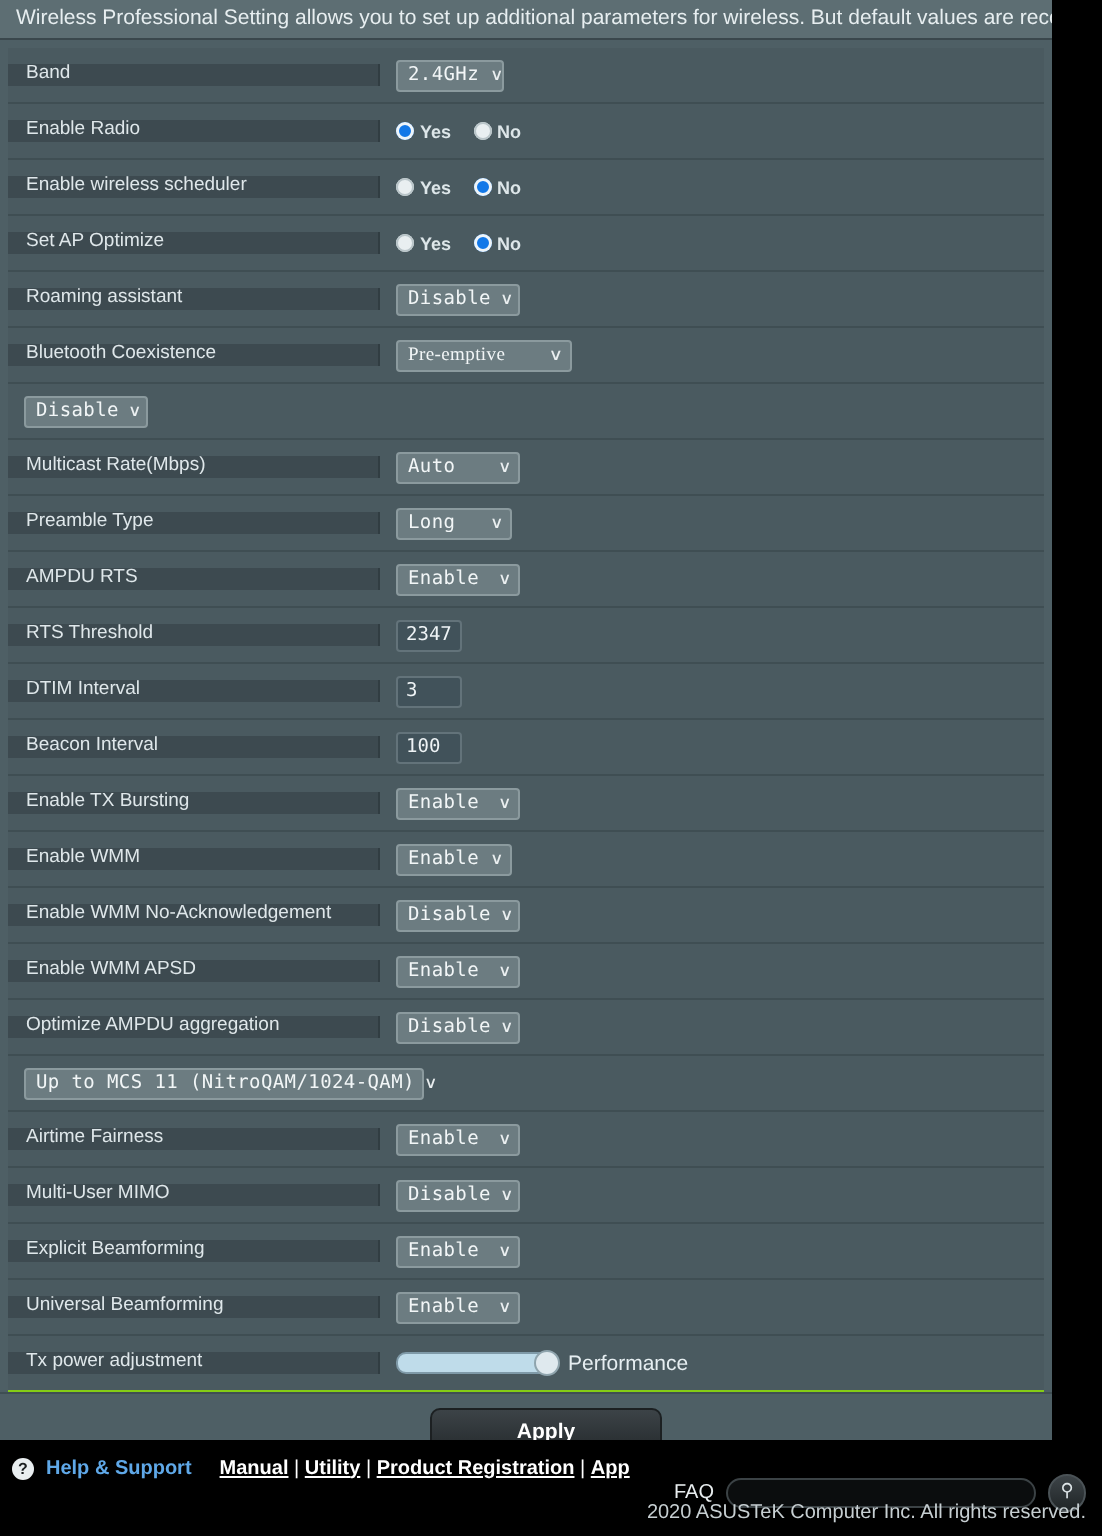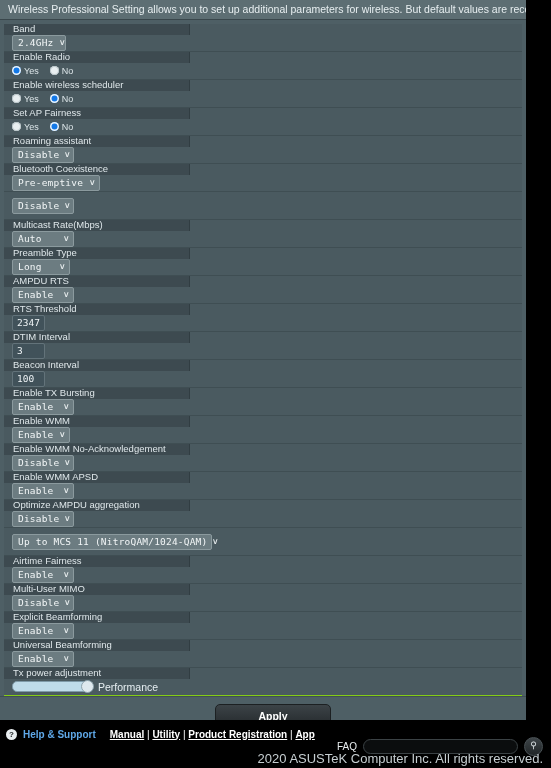--- a/index.html
+++ b/index.html
@@ -45,25 +45,24 @@
     border-bottom: 1px solid #3a474c;
   }
 
   .form {
     background: #4e5f65;
     padding: 4px 4px 0 4px;
   }
 
   .row {
     display: flex;
-    align-items: flex-start;
+    align-items: center;
     border-bottom: 1px solid #3f4e53;
     min-height: 27px;
     background: #4a5a60;
-    flex-direction: column;
   }
   .row:last-child { border-bottom: 1px solid #84cc16; }
 
   .row .label {
     width: 186px;
     min-width: 186px;
     box-sizing: border-box;
     background: #3d4a50;
     color: #dfe7ea;
     font-size: 9.5px;
@@ -103,38 +102,38 @@
   .sel .chev {
     margin-left: 6px;
     font-size: 8px;
     line-height: 1;
     opacity: .95;
     transform: scaleX(1.25);
   }
   .sel.w-band   { width: 54px; }
   .sel.w-sm     { width: 58px; }
   .sel.w-md     { width: 62px; }
-  .sel.w-xl     { width: 88px; }
+  .sel.w-xl     { width: 88px; font-family: Liberation Serif, serif; }
   .sel.w-xxl    { width: 200px; }
 
   .txt {
     background: #41525a;
     border: 1px solid #63737a;
     border-radius: 2px;
     color: #eef3f5;
     font-family: "DejaVu Sans Mono", "Liberation Mono", monospace;
     font-size: 9.5px;
     height: 16px;
     width: 33px;
     padding: 0 4px;
     box-sizing: border-box;
     outline: none;
   }
 
-  .radios { display: flex; align-items: center; gap: 11px; }
+  .radios { display: flex; align-items: center; gap: 11px; font-weight: bold; }
   .radio-wrap { display: flex; align-items: center; gap: 3px; }
   .radio {
     width: 9px; height: 9px;
     border-radius: 50%;
     background: #e9eff1;
     box-shadow: inset 0 0 0 1px #b9c5c9;
     display: inline-block;
     position: relative;
   }
   .radio.on {
@@ -243,21 +242,21 @@
     background: linear-gradient(#3d4448, #202527);
     border: 1px solid #4a5256;
     color: #dfe6e9;
     font-size: 9px;
     line-height: 15px;
     text-align: center;
     cursor: pointer;
   }
   .copyright {
     color: #c6ced1;
-    font-size: 13px;
+    font-size: 10px;
     text-align: right;
     padding-right: 8px;
     padding-top: 3px;
   }
 </style>
 </head>
 <body>
 
 <div class="page">
 
@@ -299,21 +298,21 @@
                 <span class="radio-lbl">Yes</span>
               </div>
               <div class="radio-wrap">
                 <span class="radio on"></span>
                 <span class="radio-lbl">No</span>
               </div>
             </div>
           </div>
         </div>
         <div class="row">
-          <div class="label">Set AP Fairness</div>
+          <div class="label">Set AP Optimize</div>
           <div class="value">
             <div class="radios">
               <div class="radio-wrap">
                 <span class="radio"></span>
                 <span class="radio-lbl">Yes</span>
               </div>
               <div class="radio-wrap">
                 <span class="radio on"></span>
                 <span class="radio-lbl">No</span>
               </div>

